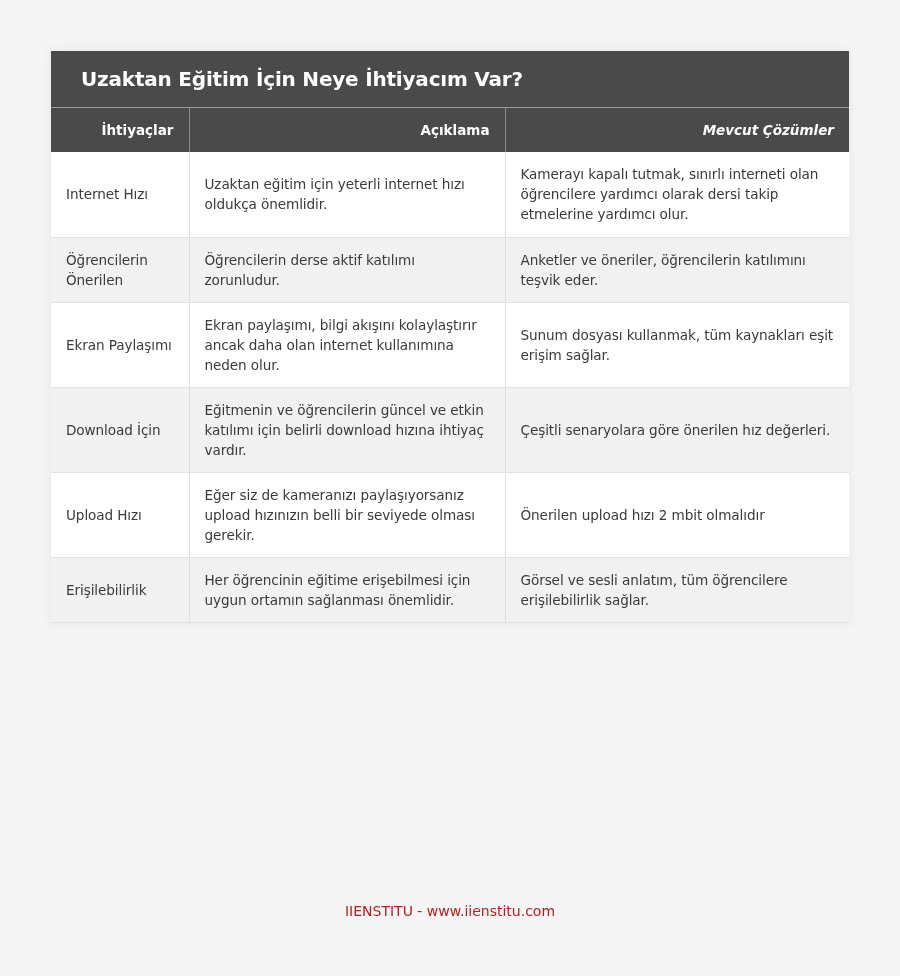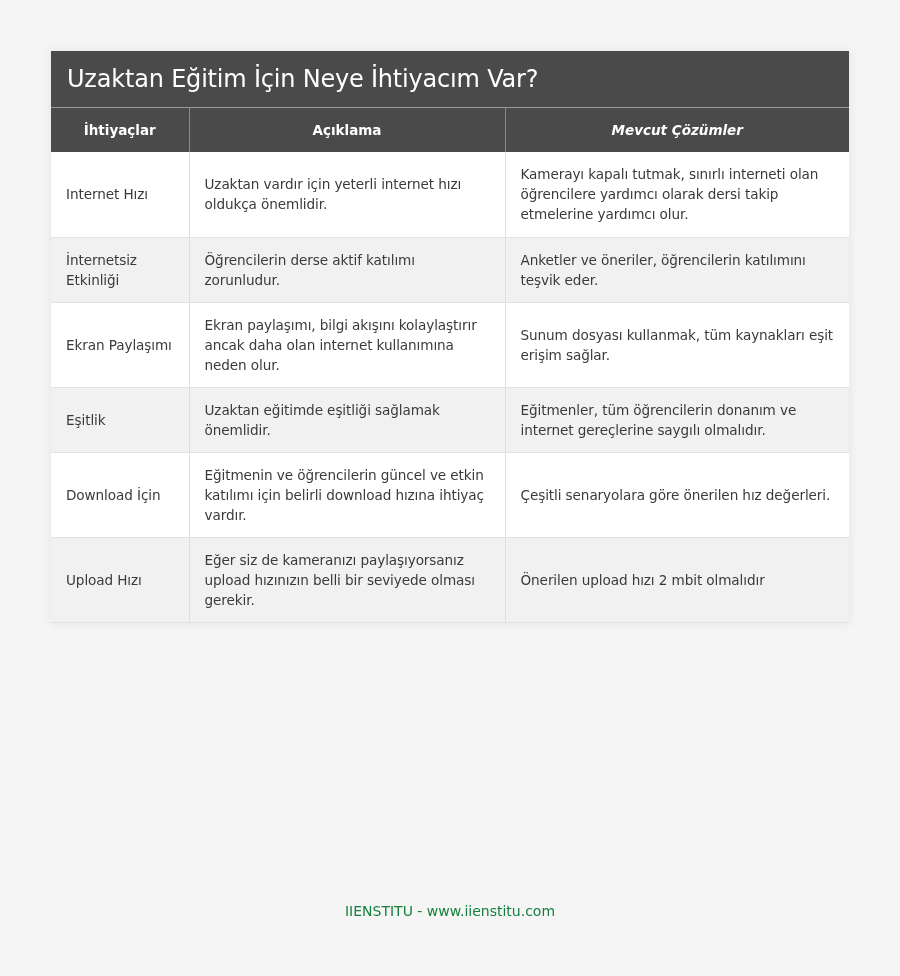--- a/index.html
+++ b/index.html
@@ -26,39 +26,39 @@
       height: 57px;
       background: #4a4a4a;
       color: #ffffff;
       display: flex;
       align-items: center;
       padding-left: 16px;
       box-sizing: border-box;
       border-bottom: 1px solid #9a9a9a;
     }
     .title-bar h1 {
-      margin: 0;
-      font-size: 24px;
-      font-weight: normal;
+      margin: 14px;
+      font-size: 20px;
+      font-weight: bold;
       letter-spacing: -0.2px;
     }
     table {
       border-collapse: collapse;
       width: 798px;
       table-layout: fixed;
     }
     col.c1 { width: 138px; }
     col.c2 { width: 316px; }
     col.c3 { width: 344px; }
     thead th {
       background: #4a4a4a;
       color: #ffffff;
       font-size: 13.5px;
       font-weight: bold;
-      text-align: center;
+      text-align: right;
       padding: 0 15px;
       height: 44px;
       border-right: 1px solid #8a8a8a;
       box-sizing: border-box;
     }
     thead th:last-child { border-right: none; font-style: italic; }
     tbody td {
       font-size: 13.6px;
       line-height: 20px;
       color: #3a3a3a;
@@ -74,21 +74,21 @@
     tbody tr:nth-child(even) td { background: #f1f1f1; }
     tbody tr.h85 td { height: 85px; }
     tbody tr.h65 td { height: 65px; }
     .footer {
       position: absolute;
       left: 0;
       top: 903px;
       width: 900px;
       text-align: center;
       font-size: 14px;
-      color: #15803d;
+      color: #b91c1c;
     }
   </style>
 </head>
 <body>
 
 <div class="card">
   <div class="title-bar">
     <h1>Uzaktan Eğitim İçin Neye İhtiyacım Var?</h1>
   </div>
   <table>
@@ -100,45 +100,45 @@
     <thead>
       <tr>
         <th>İhtiyaçlar</th>
         <th>Açıklama</th>
         <th>Mevcut Çözümler</th>
       </tr>
     </thead>
     <tbody>
       <tr class="h85">
         <td>Internet Hızı</td>
-        <td>Uzaktan vardır için yeterli internet hızı oldukça önemlidir.</td>
+        <td>Uzaktan eğitim için yeterli internet hızı oldukça önemlidir.</td>
         <td>Kamerayı kapalı tutmak, sınırlı interneti olan öğrencilere yardımcı olarak dersi takip etmelerine yardımcı olur.</td>
       </tr>
       <tr class="h65">
-        <td>İnternetsiz Etkinliği</td>
+        <td>Öğrencilerin Önerilen</td>
         <td>Öğrencilerin derse aktif katılımı zorunludur.</td>
         <td>Anketler ve öneriler, öğrencilerin katılımını teşvik eder.</td>
       </tr>
       <tr class="h85">
         <td>Ekran Paylaşımı</td>
         <td>Ekran paylaşımı, bilgi akışını kolaylaştırır ancak daha olan internet kullanımına neden olur.</td>
         <td>Sunum dosyası kullanmak, tüm kaynakları eşit erişim sağlar.</td>
-      </tr>
-      <tr class="h65">
-        <td>Eşitlik</td>
-        <td>Uzaktan eğitimde eşitliği sağlamak önemlidir.</td>
-        <td>Eğitmenler, tüm öğrencilerin donanım ve internet gereçlerine saygılı olmalıdır.</td>
       </tr>
       <tr class="h85">
         <td>Download İçin</td>
         <td>Eğitmenin ve öğrencilerin güncel ve etkin katılımı için belirli download hızına ihtiyaç vardır.</td>
         <td>Çeşitli senaryolara göre önerilen hız değerleri.</td>
       </tr>
       <tr class="h85">
         <td>Upload Hızı</td>
         <td>Eğer siz de kameranızı paylaşıyorsanız upload hızınızın belli bir seviyede olması gerekir.</td>
         <td>Önerilen upload hızı 2 mbit olmalıdır</td>
       </tr>
+      <tr class="h65">
+        <td>Erişilebilirlik</td>
+        <td>Her öğrencinin eğitime erişebilmesi için uygun ortamın sağlanması önemlidir.</td>
+        <td>Görsel ve sesli anlatım, tüm öğrencilere erişilebilirlik sağlar.</td>
+      </tr>
     </tbody>
   </table>
 </div>
 
 <div class="footer">IIENSTITU - www.iienstitu.com</div>
 
 </body></html>

